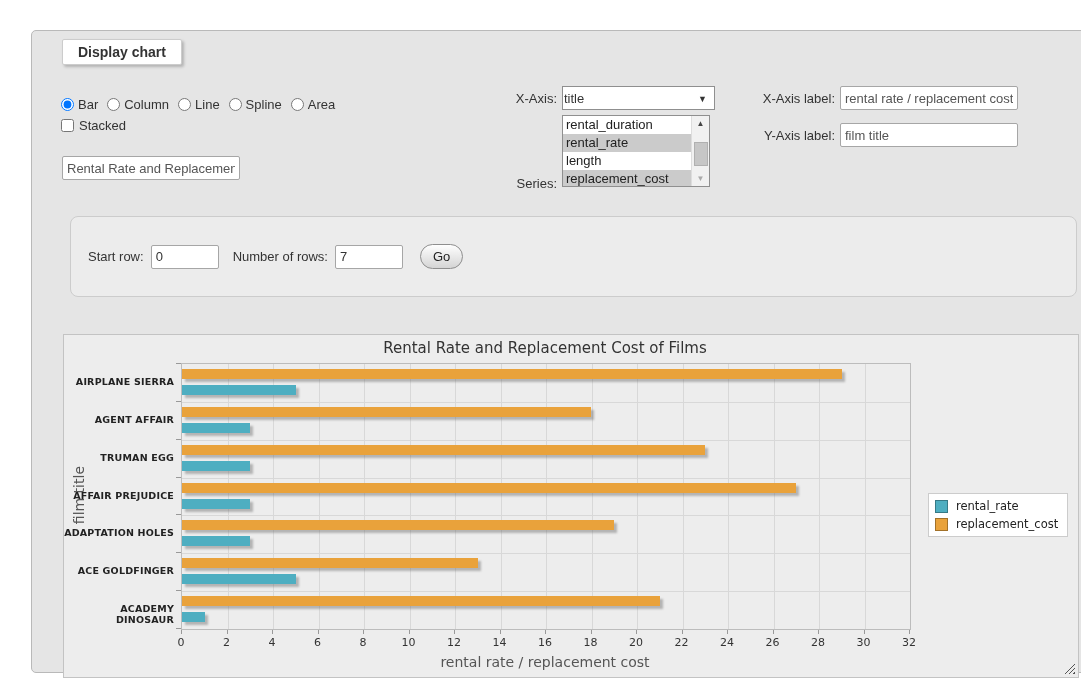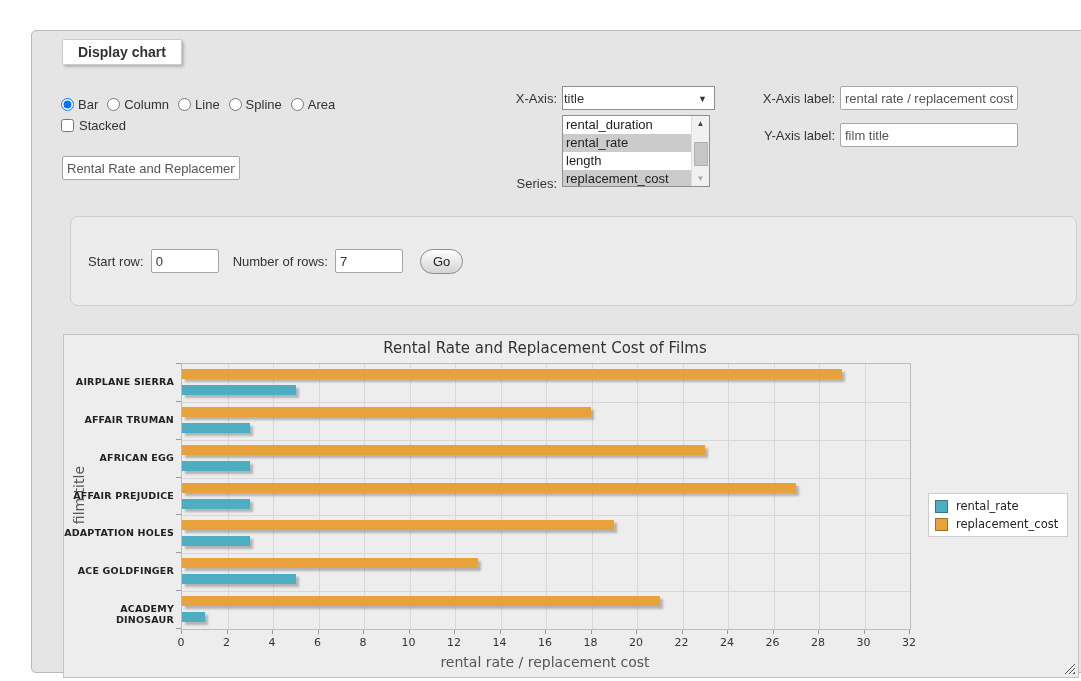--- a/index.html
+++ b/index.html
@@ -40,21 +40,21 @@
   .lb-scroll{width:17px;background:#f1f1f1;border-left:1px solid #ddd;position:relative;}
   .lb-arrow{position:absolute;left:0;width:17px;height:15px;text-align:center;font-size:8px;line-height:15px;}
   .lb-arrow.up{top:0;color:#444;}
   .lb-arrow.down{bottom:0;color:#aaa;}
   .lb-thumb{position:absolute;left:2px;top:26px;width:12px;height:22px;background:#c6c6c6;border:1px solid #b0b0b0;}
 
   .xaxis-label-input{position:absolute;left:808px;top:55px;width:168px;}
   .yaxis-label-input{position:absolute;left:808px;top:92px;width:168px;}
 
   
-  .sub-panel{position:absolute;left:38px;top:185px;width:1007px;height:90px;box-sizing:border-box;
+  .sub-panel{position:absolute;left:38px;top:185px;width:1007px;height:81px;box-sizing:border-box;
     background:#ececec;border:1px solid #ccc;border-radius:8px;
     display:flex;align-items:center;padding-left:17px;}
   .sub-panel .fld{width:58px;margin-left:7px;color:#333;}
   .sub-panel .nlabel{margin-left:14px;}
   .go-btn{margin-left:17px;height:25px;padding:0 12px;border:1px solid #8e8e8e;border-radius:13px;
     background:linear-gradient(#fefefe,#d4d4d4);font-family:"Liberation Sans",sans-serif;
     font-size:13px;color:#222;cursor:pointer;}
 
   
   .chart-container{position:absolute;left:31px;top:303px;width:1016px;height:344px;box-sizing:border-box;
@@ -204,22 +204,22 @@
           <span class="legend-swatch" style="background: rgb(78, 174, 193);"></span>
           <span class="legend-label">rental_rate</span>
         </div>
         <div class="legend-row">
           <span class="legend-swatch" style="background: rgb(233, 162, 59);"></span>
           <span class="legend-label">replacement_cost</span>
         </div>
       </div>
     <div class="resize-handle"></div>
   <div class="ycat" style="top: 40.9286px;">AIRPLANE SIERRA</div>
-      <div class="ycat" style="top: 78.7857px;">AFFAIR TRUMAN</div>
-      <div class="ycat" style="top: 116.643px;">AFRICAN EGG</div>
+      <div class="ycat" style="top: 78.7857px;">AGENT AFFAIR</div>
+      <div class="ycat" style="top: 116.643px;">TRUMAN EGG</div>
       <div class="ycat" style="top: 154.5px;">AFFAIR PREJUDICE</div>
       <div class="ycat" style="top: 192.357px;">ADAPTATION HOLES</div>
       <div class="ycat" style="top: 230.214px;">ACE GOLDFINGER</div>
       <div class="ycat" style="top: 268.071px;">ACADEMY DINOSAUR</div>
       <div class="ytick" style="top: 28px;"></div>
       <div class="ytick" style="top: 65.8571px;"></div>
       <div class="ytick" style="top: 103.714px;"></div>
       <div class="ytick" style="top: 141.571px;"></div>
       <div class="ytick" style="top: 179.429px;"></div>
       <div class="ytick" style="top: 217.286px;"></div>

